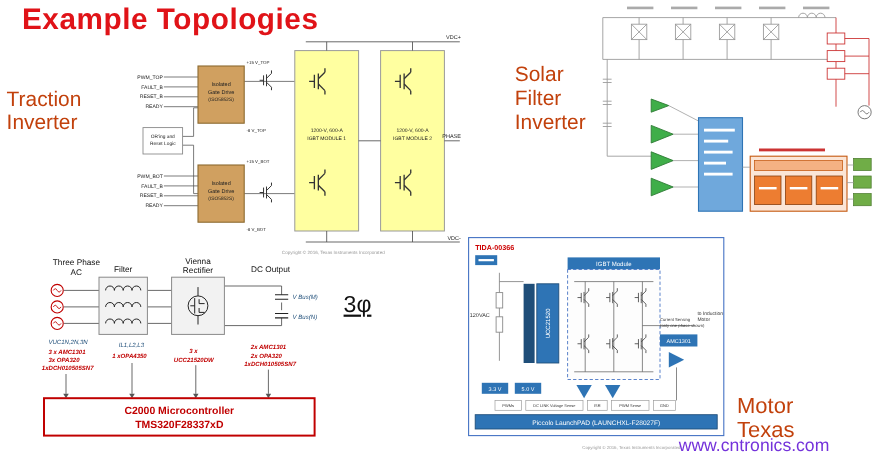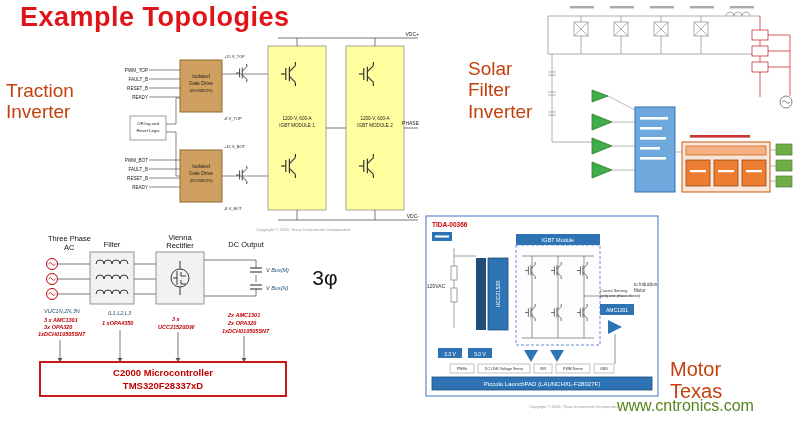--- a/index.html
+++ b/index.html
@@ -6,23 +6,23 @@
   .canvas{
     position:relative;width:800px;height:427px;background:#ffffff;overflow:hidden;
     font-family:"Liberation Sans", sans-serif;color:#111;padding-left:16px;
   }
   .title{
     position:absolute;left:20px;top:2px;font-size:27px;font-weight:700;color:#e01318;
     letter-spacing:.5px;
   }
   .section-label{position:absolute;font-size:19px;line-height:1.12;color:#c2410c;margin-top:24px;}
   .pfc-label{position:absolute;left:294px;top:266px;width:62px;text-align:center;
-    font-size:21px;line-height:1.15;color:#111;}
+    font-size:21px;line-height:1.15;color:#111;text-decoration:underline;}
   .watermark{
-    position:absolute;left:617px;top:397px;font-size:16px;color:#4d7c0f;opacity:.95;
+    position:absolute;left:617px;top:397px;font-size:16px;color:#6d28d9;opacity:.95;
   }
   .panel{position:absolute;}
   svg text{font-family:"Liberation Sans", sans-serif;}
 </style>
 </head>
 <body>
 
 <div class="canvas">
 
   <div class="title">Example Topologies</div>

